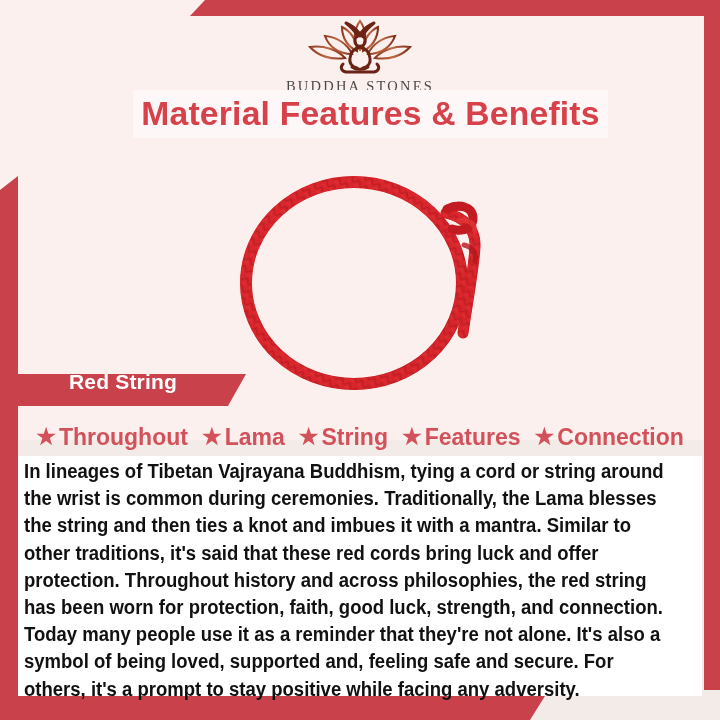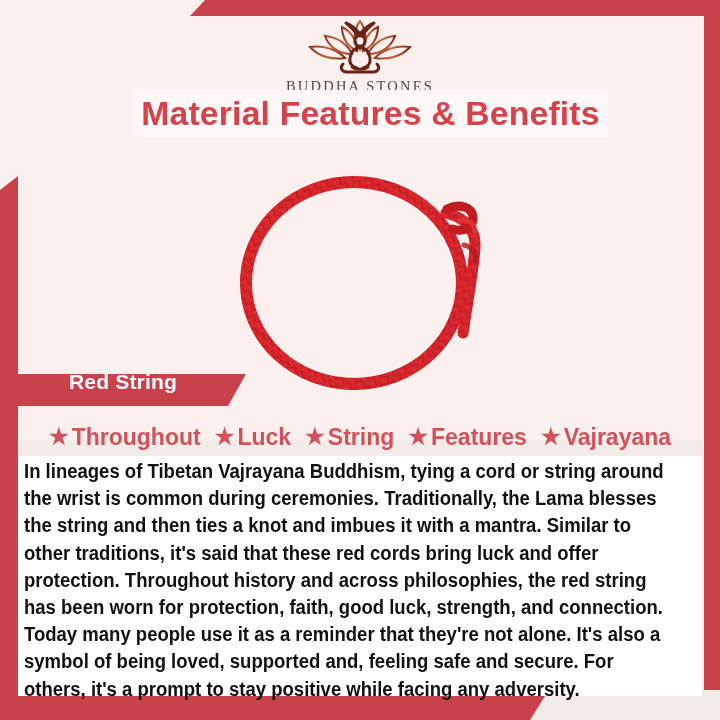--- a/index.html
+++ b/index.html
@@ -160,32 +160,32 @@
   <div class="label-banner"></div>
   <div class="label-text">Red String</div>
 
   <div class="features">
     <span class="feature">
       <span class="star">★</span>
       <span>Throughout</span>
     </span>
     <span class="feature">
       <span class="star">★</span>
-      <span>Luck</span>
+      <span>Lama</span>
     </span>
     <span class="feature">
       <span class="star">★</span>
       <span>String</span>
     </span>
     <span class="feature">
       <span class="star">★</span>
       <span>Features</span>
     </span>
     <span class="feature">
       <span class="star">★</span>
-      <span>Vajrayana</span>
+      <span>Connection</span>
     </span>
   </div>
 
   <div class="text-panel"></div>
   <div class="body-copy">In lineages of Tibetan Vajrayana Buddhism, tying a cord or string around the wrist is common during ceremonies. Traditionally, the Lama blesses the string and then ties a knot and imbues it with a mantra. Similar to other traditions, it's said that these red cords bring luck and offer protection. Throughout history and across philosophies, the red string has been worn for protection, faith, good luck, strength, and connection. Today many people use it as a reminder that they're not alone. It's also a symbol of being loved, supported and, feeling safe and secure. For others, it's a prompt to stay positive while facing any adversity.</div>
 
 </div>
 
 </body></html>

